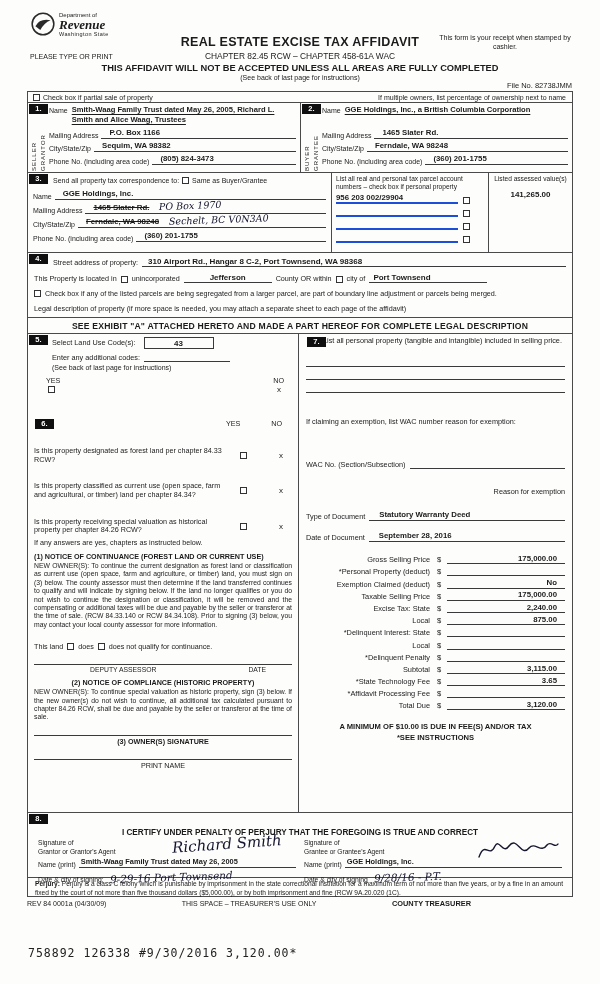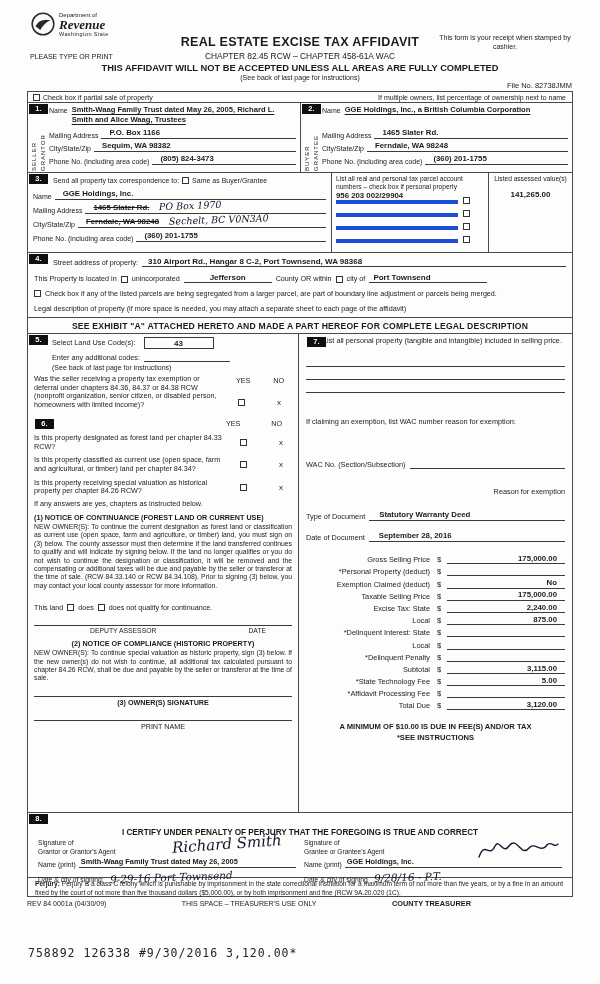--- a/index.html
+++ b/index.html
@@ -42,21 +42,21 @@
 .fval{flex:1;border-bottom:1px solid #3a3a3a;font-size:7.8px;font-weight:bold;padding-left:8px;white-space:nowrap;line-height:1.15;}
 
 .sec3{height:80px;display:flex;}
 .s3-left{width:303px;position:relative;padding:1px 5px 2px 5px;}
 .s3-send{display:flex;align-items:center;gap:3px;padding-left:20px;font-size:7px;height:12px;}
 .s3-left .frow{margin-top:3px;}
 .hv{font-size:9.5px;margin-left:10px;position:relative;top:-1px;display:inline-block;transform:rotate(-2deg);font-weight:normal;}
 .s3-mid{width:157px;border-left:1px solid #4a4a4a;padding:2px 4px;}
 .s3-mid-hdr{font-size:6.6px;line-height:1.18;}
 .parcel-row{display:flex;align-items:flex-end;gap:5px;margin-top:4px;height:9px;width:134px;}
-.parcel-fill{flex:1;border-bottom:4px solid #1d4ed8;font-size:7.8px;font-weight:bold;line-height:1;}
+.parcel-fill{flex:1;border-bottom:2px solid #1d4ed8;font-size:7.8px;font-weight:bold;line-height:1;}
 .s3-right{flex:1;border-left:1px solid #4a4a4a;padding:2px 4px;text-align:center;}
 .s3-right-hdr{font-size:6.6px;line-height:1.18;}
 .assessed-val{font-size:8px;font-weight:bold;margin-top:7px;}
 
 .sec4{height:65px;padding:2px 6px;}
 .s4r1{display:flex;align-items:flex-end;gap:4px;padding-left:19px;height:12px;}
 .s4r1 .lbl{font-size:7.2px;white-space:nowrap;}
 .street-val{flex:1;border-bottom:1px solid #3a3a3a;font-weight:bold;font-size:8px;padding-left:6px;line-height:1.15;}
 .s4r2{display:flex;align-items:flex-end;gap:4px;margin-top:5px;font-size:7.2px;height:11px;}
 .county-val{width:88px;border-bottom:1px solid #3a3a3a;font-weight:bold;font-size:8px;text-align:center;line-height:1.15;}
@@ -78,21 +78,21 @@
 .s5r3{font-size:7px;padding-left:18px;margin-top:2px;}
 .s5q{display:flex;margin-top:4px;}
 .q-text{width:190px;font-size:7.2px;line-height:1.2;}
 .yn-col{flex:1;display:flex;flex-direction:column;justify-content:space-between;padding:1px 8px 3px 12px;}
 .yn-hdr{display:flex;justify-content:space-between;font-size:7.2px;}
 .yn-ans{display:flex;justify-content:space-between;align-items:center;padding:0 3px 0 2px;font-size:8px;}
 
 .sec6{position:relative;padding:2px 6px;}
 .s6-hdr{height:11px;position:relative;}
 .s6-ynhdr{position:absolute;right:10px;top:1px;width:56px;display:flex;justify-content:space-between;font-size:7.2px;}
-.q6{display:flex;align-items:center;margin-top:5px;}
+.q6{display:flex;align-items:center;margin-top:18px;}
 .q6-text{width:194px;font-size:7.2px;line-height:1.2;}
 .q6-ans{width:58px;display:flex;justify-content:space-between;align-items:center;padding:0 9px 0 6px;font-size:8px;margin-left:auto;}
 .s6-note{margin-top:3px;font-size:7.2px;}
 .notice-title{margin-top:5px;font-size:7.2px;font-weight:bold;}
 .notice-title.ctr{text-align:center;}
 .notice-text{font-size:6.8px;line-height:1.24;text-align:justify;margin-top:1px;}
 .cont-row{display:flex;align-items:center;gap:4px;margin-top:13px;font-size:7.2px;}
 .sigline{margin-top:13px;border-top:1px solid #3a3a3a;}
 .sig-lbls{display:flex;font-size:6.8px;margin-top:1px;}
 .sig-lbls .d1{margin-left:56px;}
@@ -300,21 +300,20 @@
           <div class="s5r1">
             <span>Select Land Use Code(s):</span>
             <span class="code-box">43</span>
           </div>
           <div class="s5r2">
             <span>Enter any additional codes:</span>
             <span class="blankline"></span>
           </div>
           <div class="s5r3">(See back of last page for instructions)</div>
           <div class="s5q">
-            <div class="q-text">Was the seller receiving a property tax exemption or deferral under chapters 84.36, 84.37 or 84.38 RCW (nonprofit organization, senior citizen, or disabled person, homeowners with limited income)?</div>
             <div class="yn-col">
               <div class="yn-hdr">
                 <span>YES</span>
                 <span>NO</span>
               </div>
               <div class="yn-ans">
                 <span class="cb"></span>
                 <span>x</span>
               </div>
             </div>
@@ -446,21 +445,21 @@
               <span class="mval"></span>
             </div>
           <div class="mrow">
               <span class="mlabel">Subtotal</span>
               <span class="mcur">$</span>
               <span class="mval">3,115.00</span>
             </div>
           <div class="mrow">
               <span class="mlabel">*State Technology Fee</span>
               <span class="mcur">$</span>
-              <span class="mval">5.00</span>
+              <span class="mval">3.65</span>
             </div>
           <div class="mrow">
               <span class="mlabel">*Affidavit Processing Fee</span>
               <span class="mcur">$</span>
               <span class="mval"></span>
             </div>
           <div class="mrow">
               <span class="mlabel">Total Due</span>
               <span class="mcur">$</span>
               <span class="mval">3,120.00</span>

